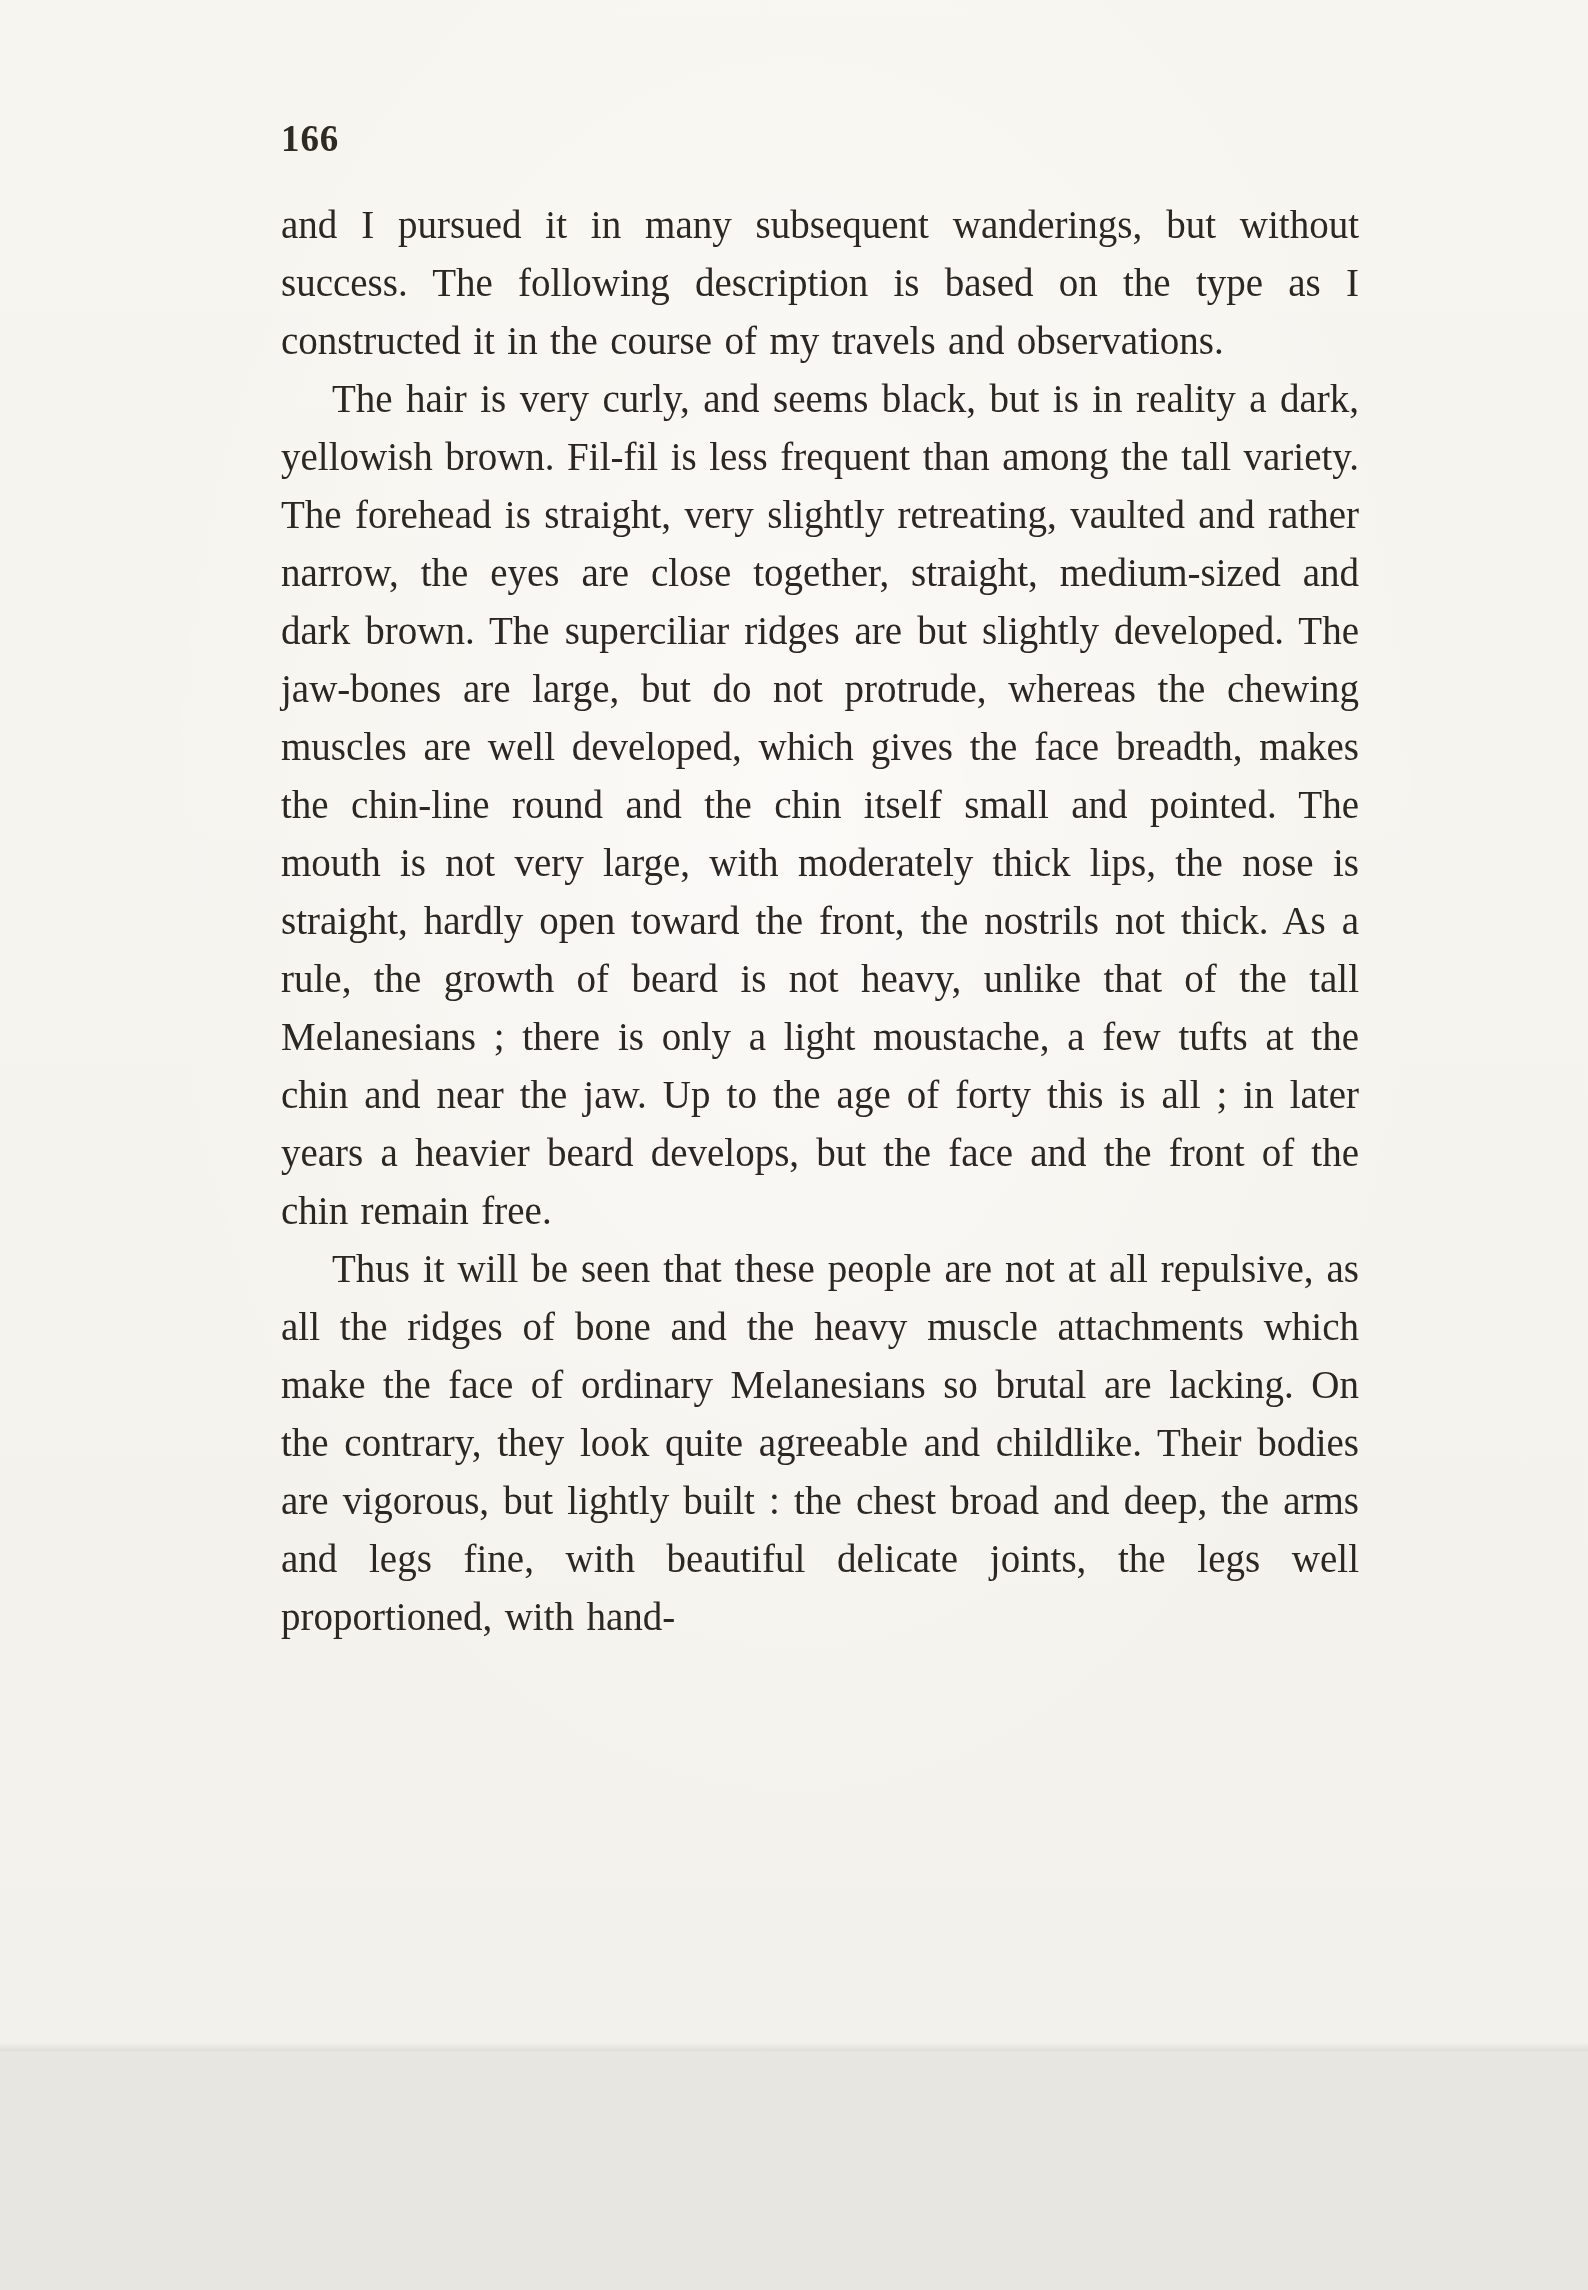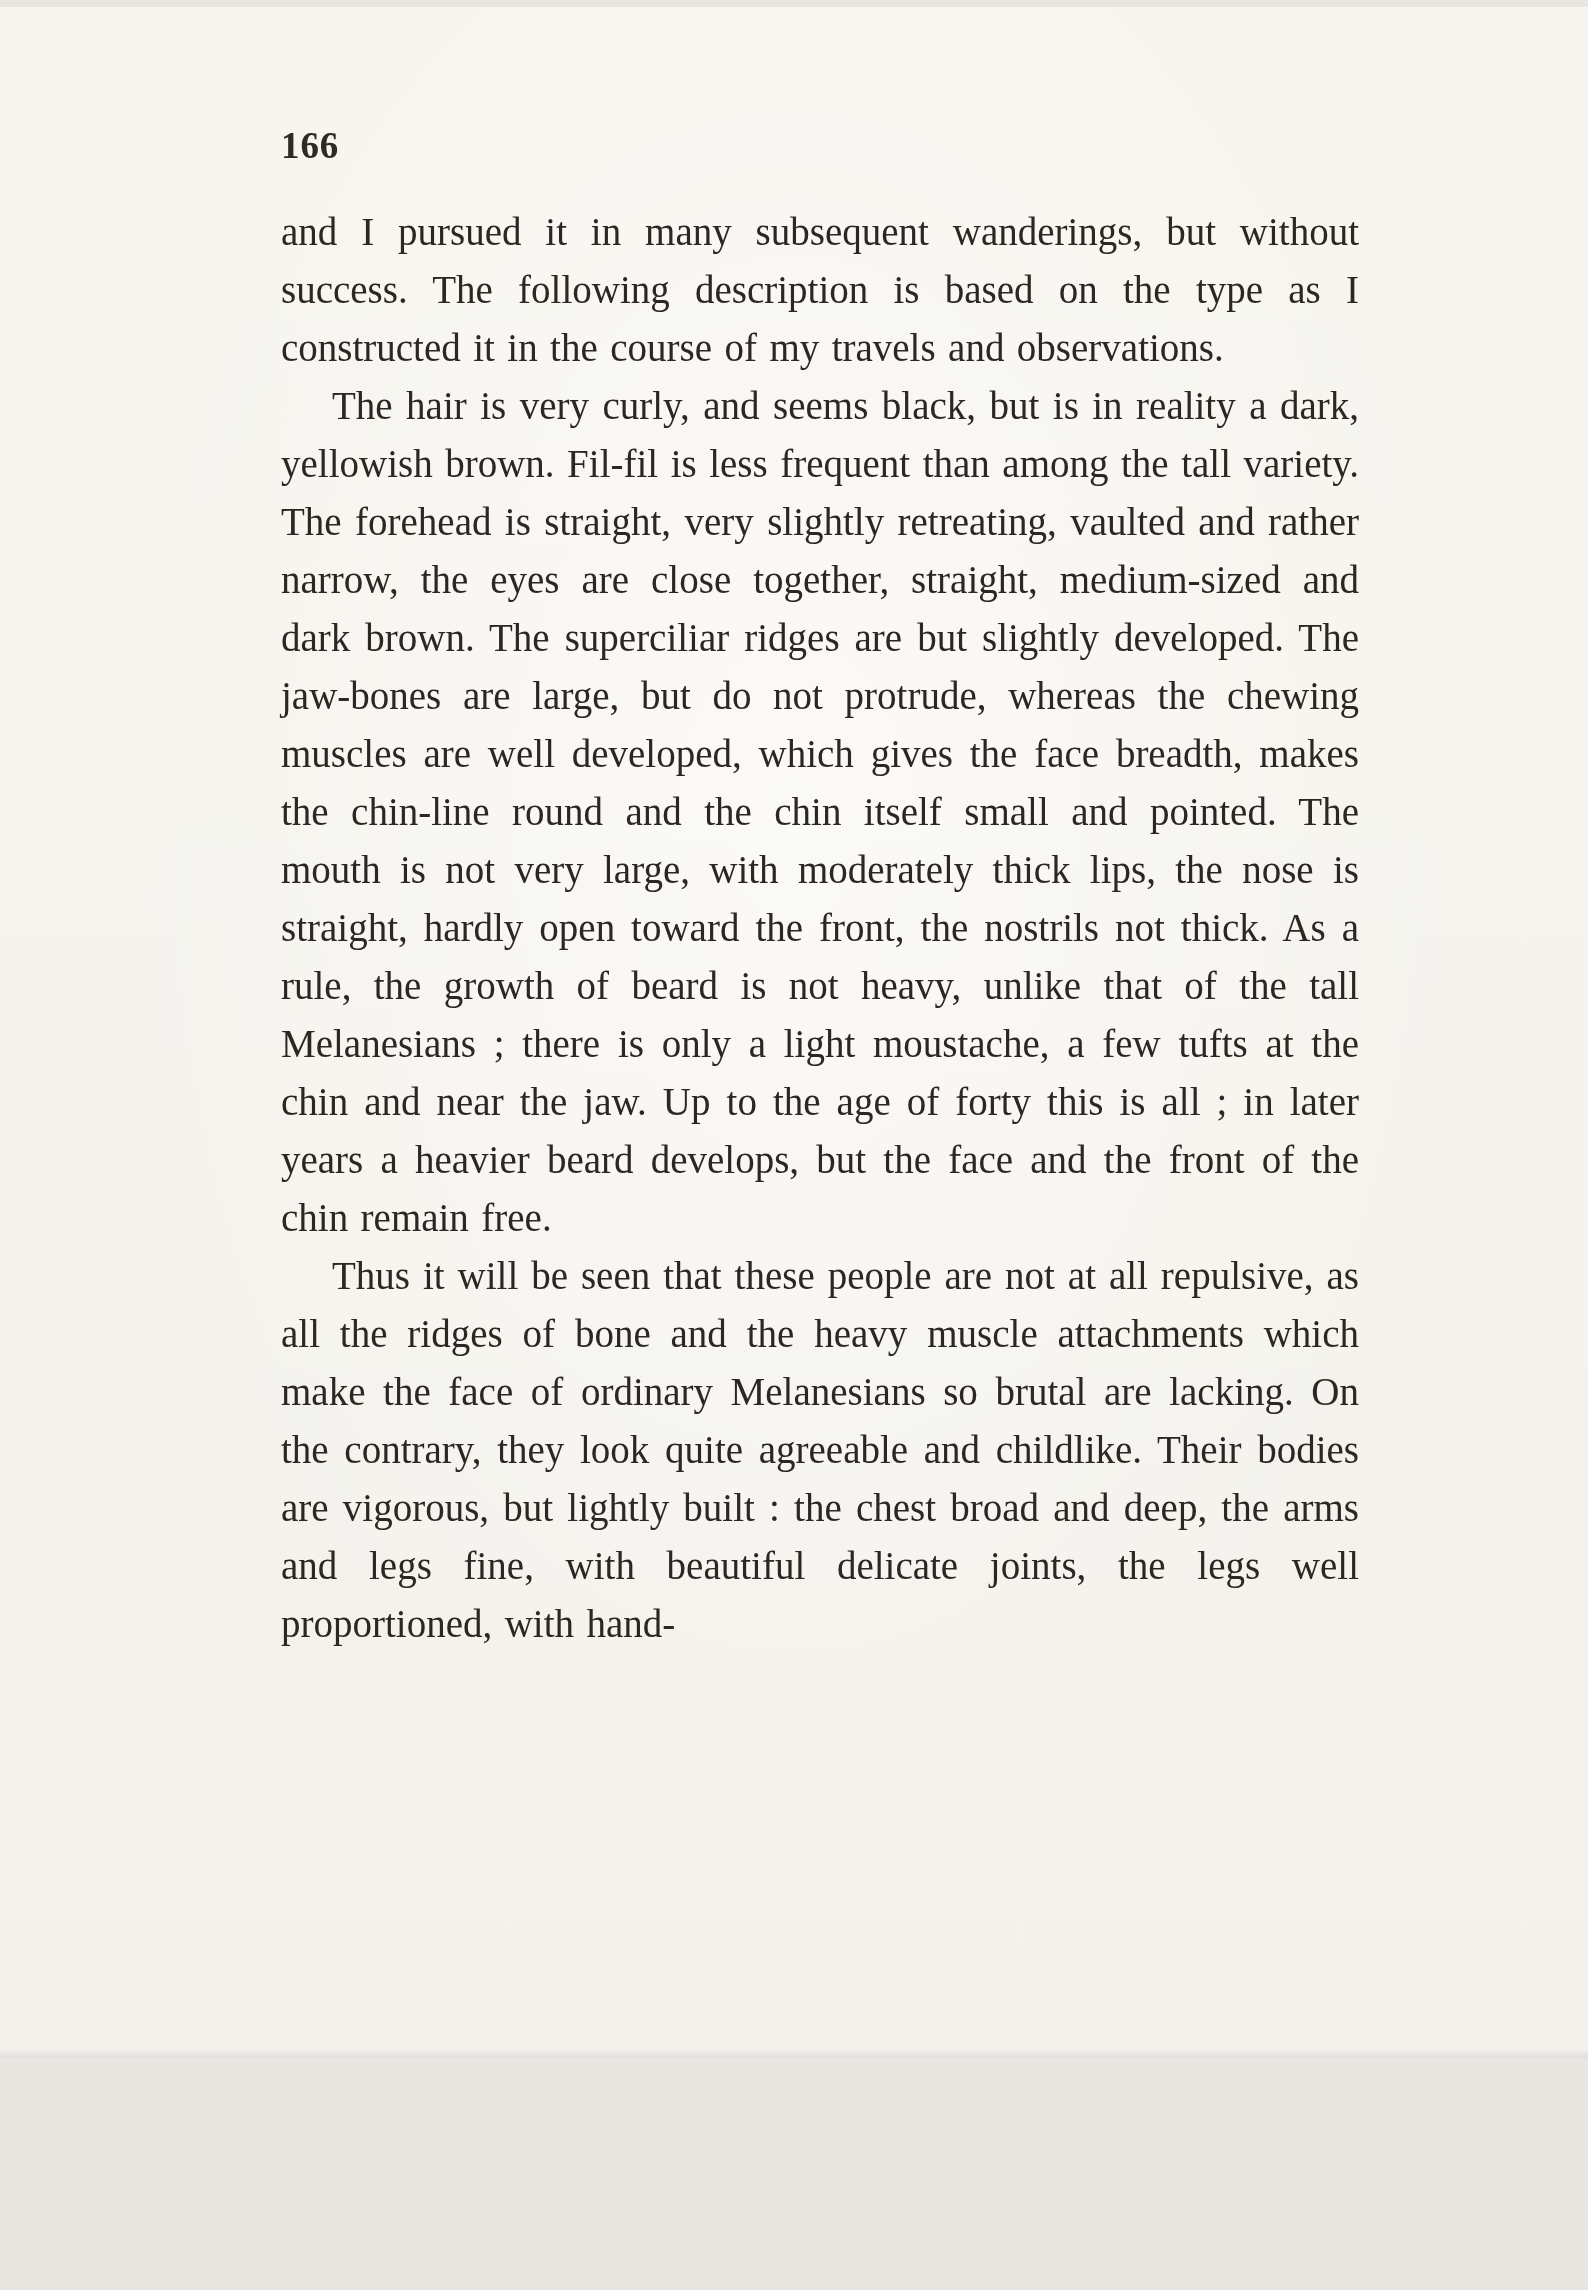--- a/index.html
+++ b/index.html
@@ -4,21 +4,21 @@
 <style>
   html, body {
     margin: 0;
     padding: 0;
     background: #e8e6e0;
   }
   .book-page {
     position: relative;
     width: 1589px;
     height: 2051px;
-    margin: 7px auto;
+    margin: 0 auto;
     background: #fbf9f3;
     background-image:
       radial-gradient(ellipse at 50% 40%, rgba(255,255,255,0.55) 0%, rgba(255,255,255,0) 60%),
       linear-gradient(to bottom, rgba(0,0,0,0.015), rgba(0,0,0,0.03));
     color: #2b2archive722;
     color: #2b2722;
     font-family: "Liberation Serif", "DejaVu Serif", serif;
     overflow: hidden;
     box-sizing: border-box;
   }

